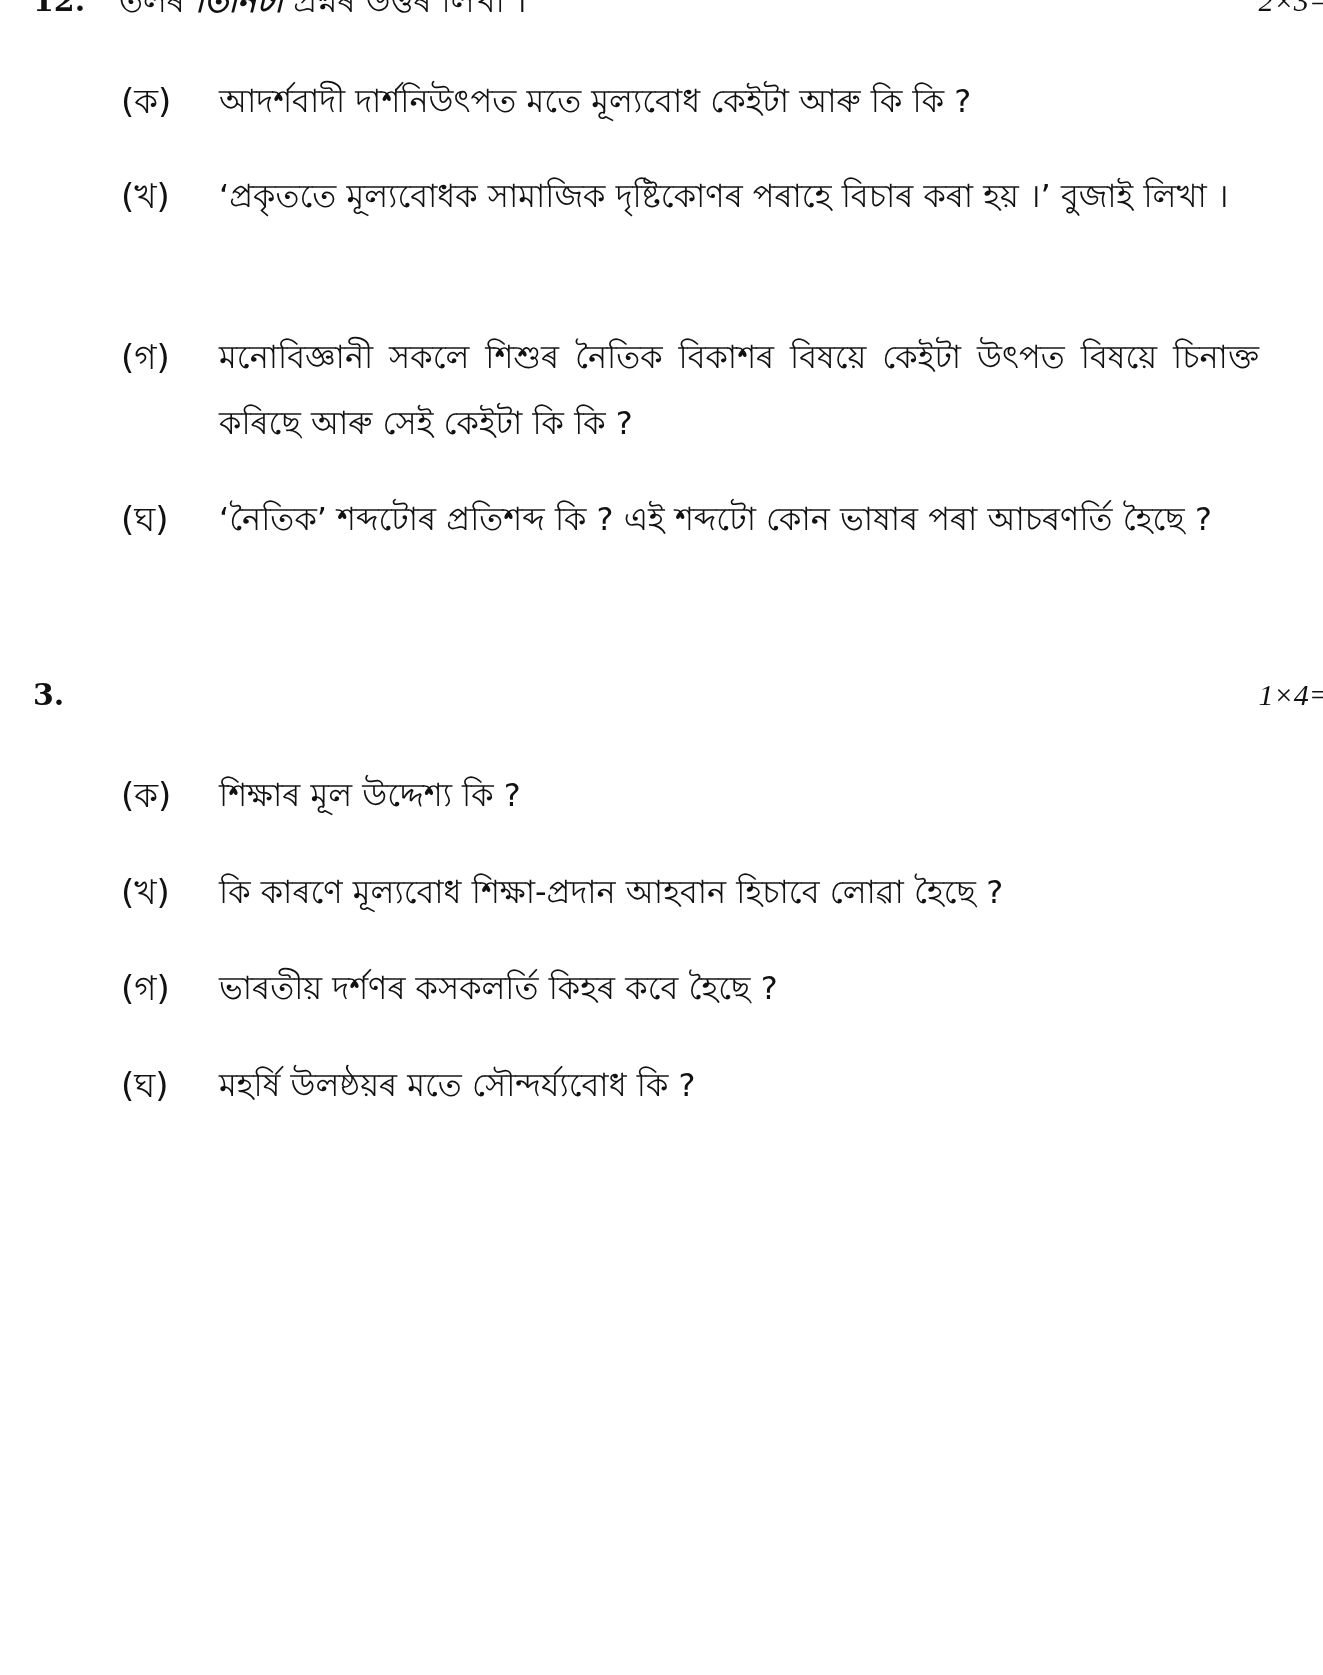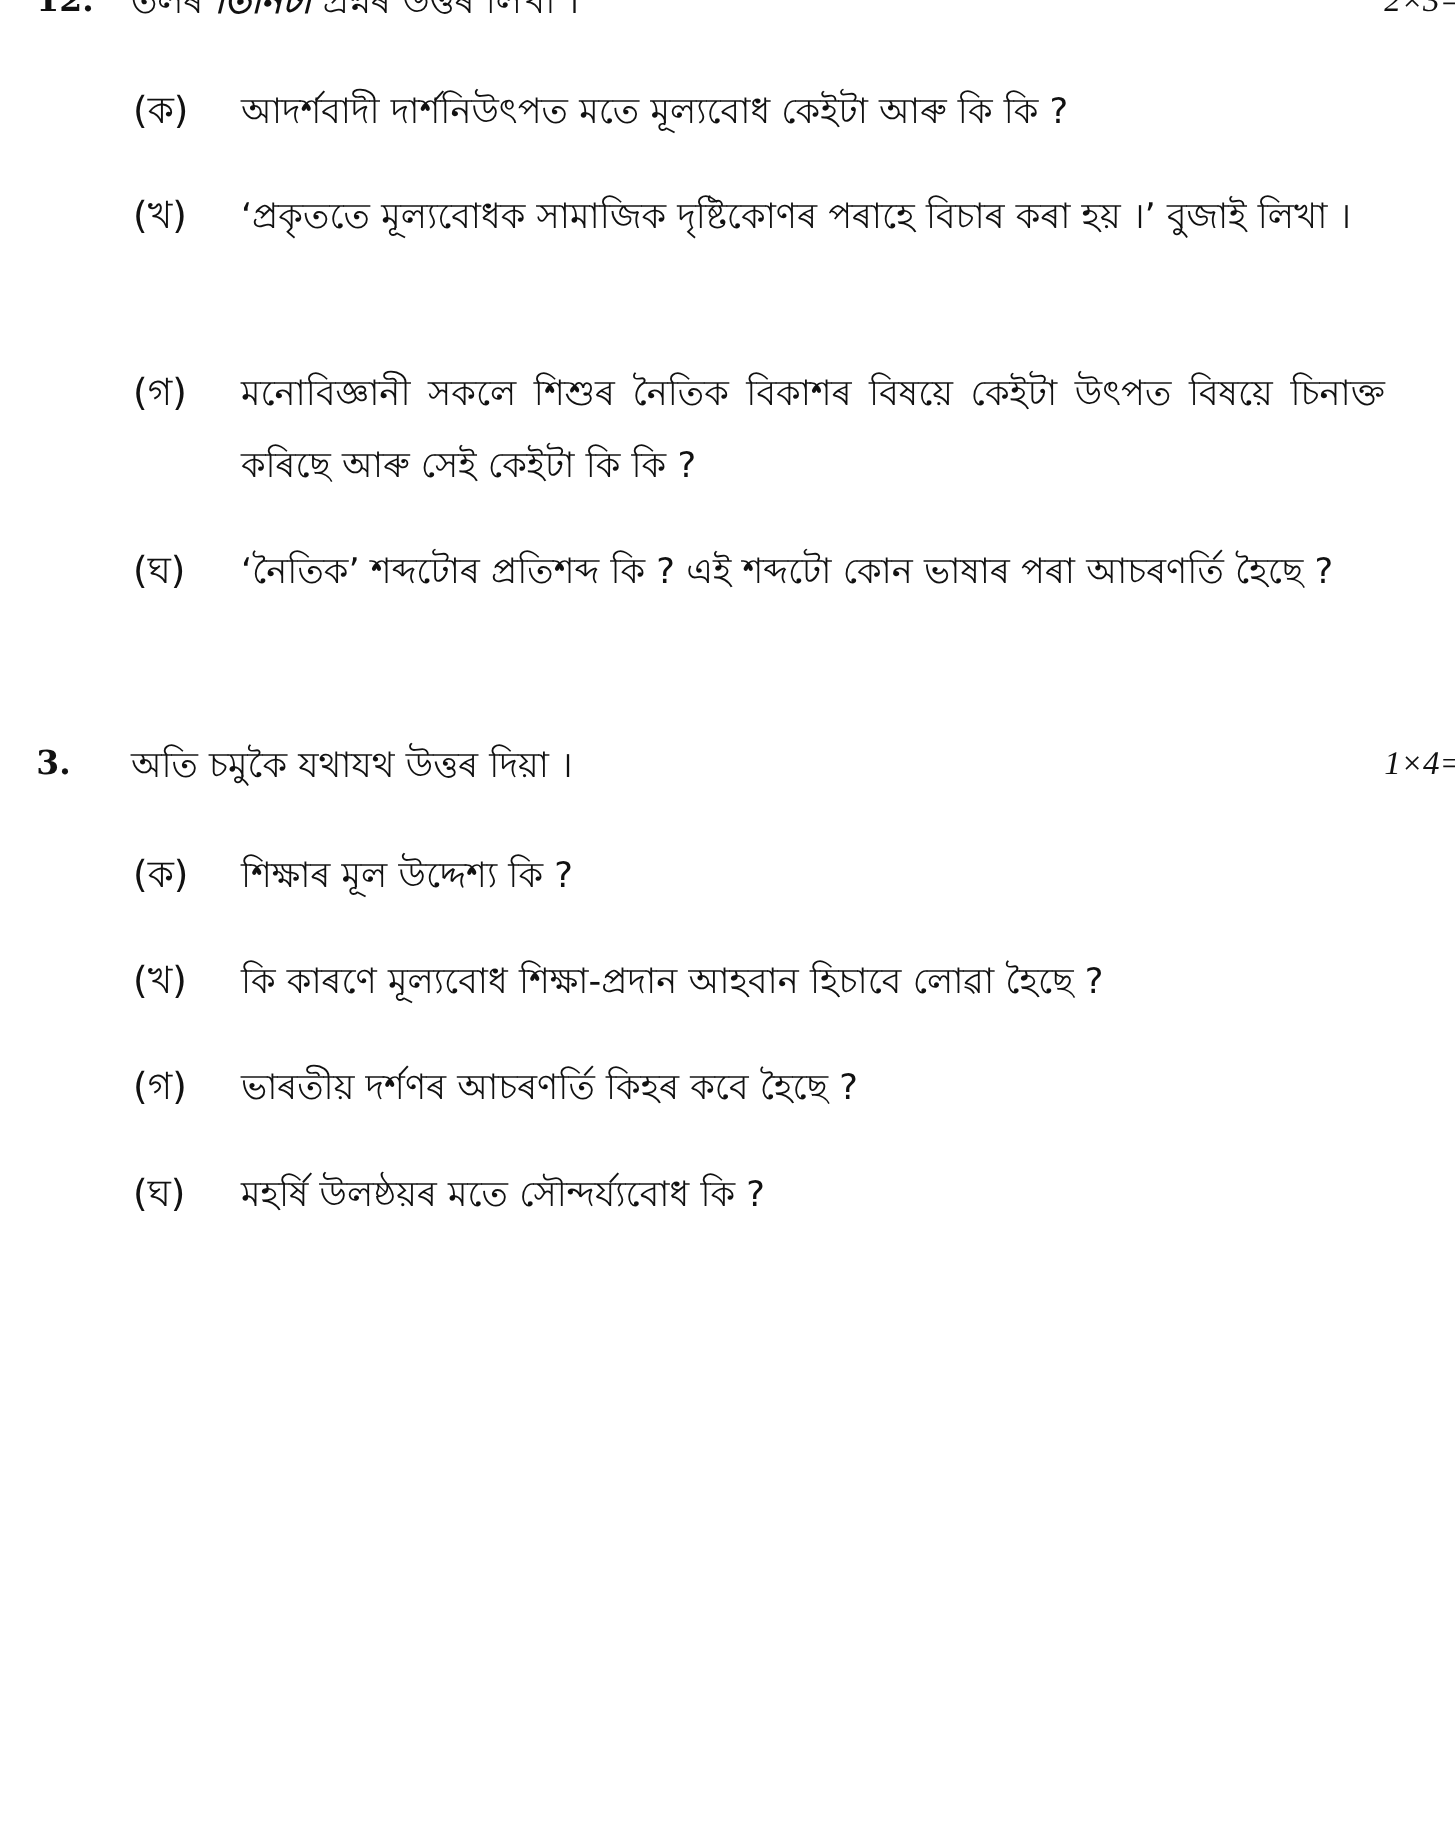--- a/index.html
+++ b/index.html
@@ -113,37 +113,36 @@
     <div class="body">মনোবিজ্ঞানী সকলে শিশুৰ নৈতিক বিকাশৰ বিষয়ে কেইটা উৎপত বিষয়ে চিনাক্ত কৰিছে আৰু সেই কেইটা কি কি ?</div>
   </div>
 
   <div class="item" style="top:486px;">
     <span class="label">(ঘ)</span>
     <div class="body">‘নৈতিক’ শব্দটোৰ প্ৰতিশব্দ কি ? এই শব্দটো কোন ভাষাৰ পৰা আচৰণৰ্তি হৈছে ?</div>
   </div>
 
   <div class="qhead" style="top:670px;">
     <span class="qnum">3.</span>
-    <span class="qtext">অতি চমুকৈ যথাযথ উত্তৰ দিয়া ।</span>
     <span class="marks">1×4=8</span>
   </div>
 
   <div class="item" style="top:762px;">
     <span class="label">(ক)</span>
     <div class="body single">শিক্ষাৰ মূল উদ্দেশ্য কি ?</div>
   </div>
 
   <div class="item" style="top:859px;">
     <span class="label">(খ)</span>
     <div class="body single">কি কাৰণে মূল্যবোধ শিক্ষা-প্ৰদান আহবান হিচাবে লোৱা হৈছে ?</div>
   </div>
 
   <div class="item" style="top:955px;">
     <span class="label">(গ)</span>
-    <div class="body single">ভাৰতীয় দৰ্শণৰ আচৰণৰ্তি কিহৰ কবে হৈছে ?</div>
+    <div class="body single">ভাৰতীয় দৰ্শণৰ কসকলৰ্তি কিহৰ কবে হৈছে ?</div>
   </div>
 
   <div class="item" style="top:1052px;">
     <span class="label">(ঘ)</span>
     <div class="body single">মহৰ্ষি উলষ্ঠয়ৰ মতে সৌন্দৰ্য্যবোধ কি ?</div>
   </div>
 
 </div>
 
 </body></html>

